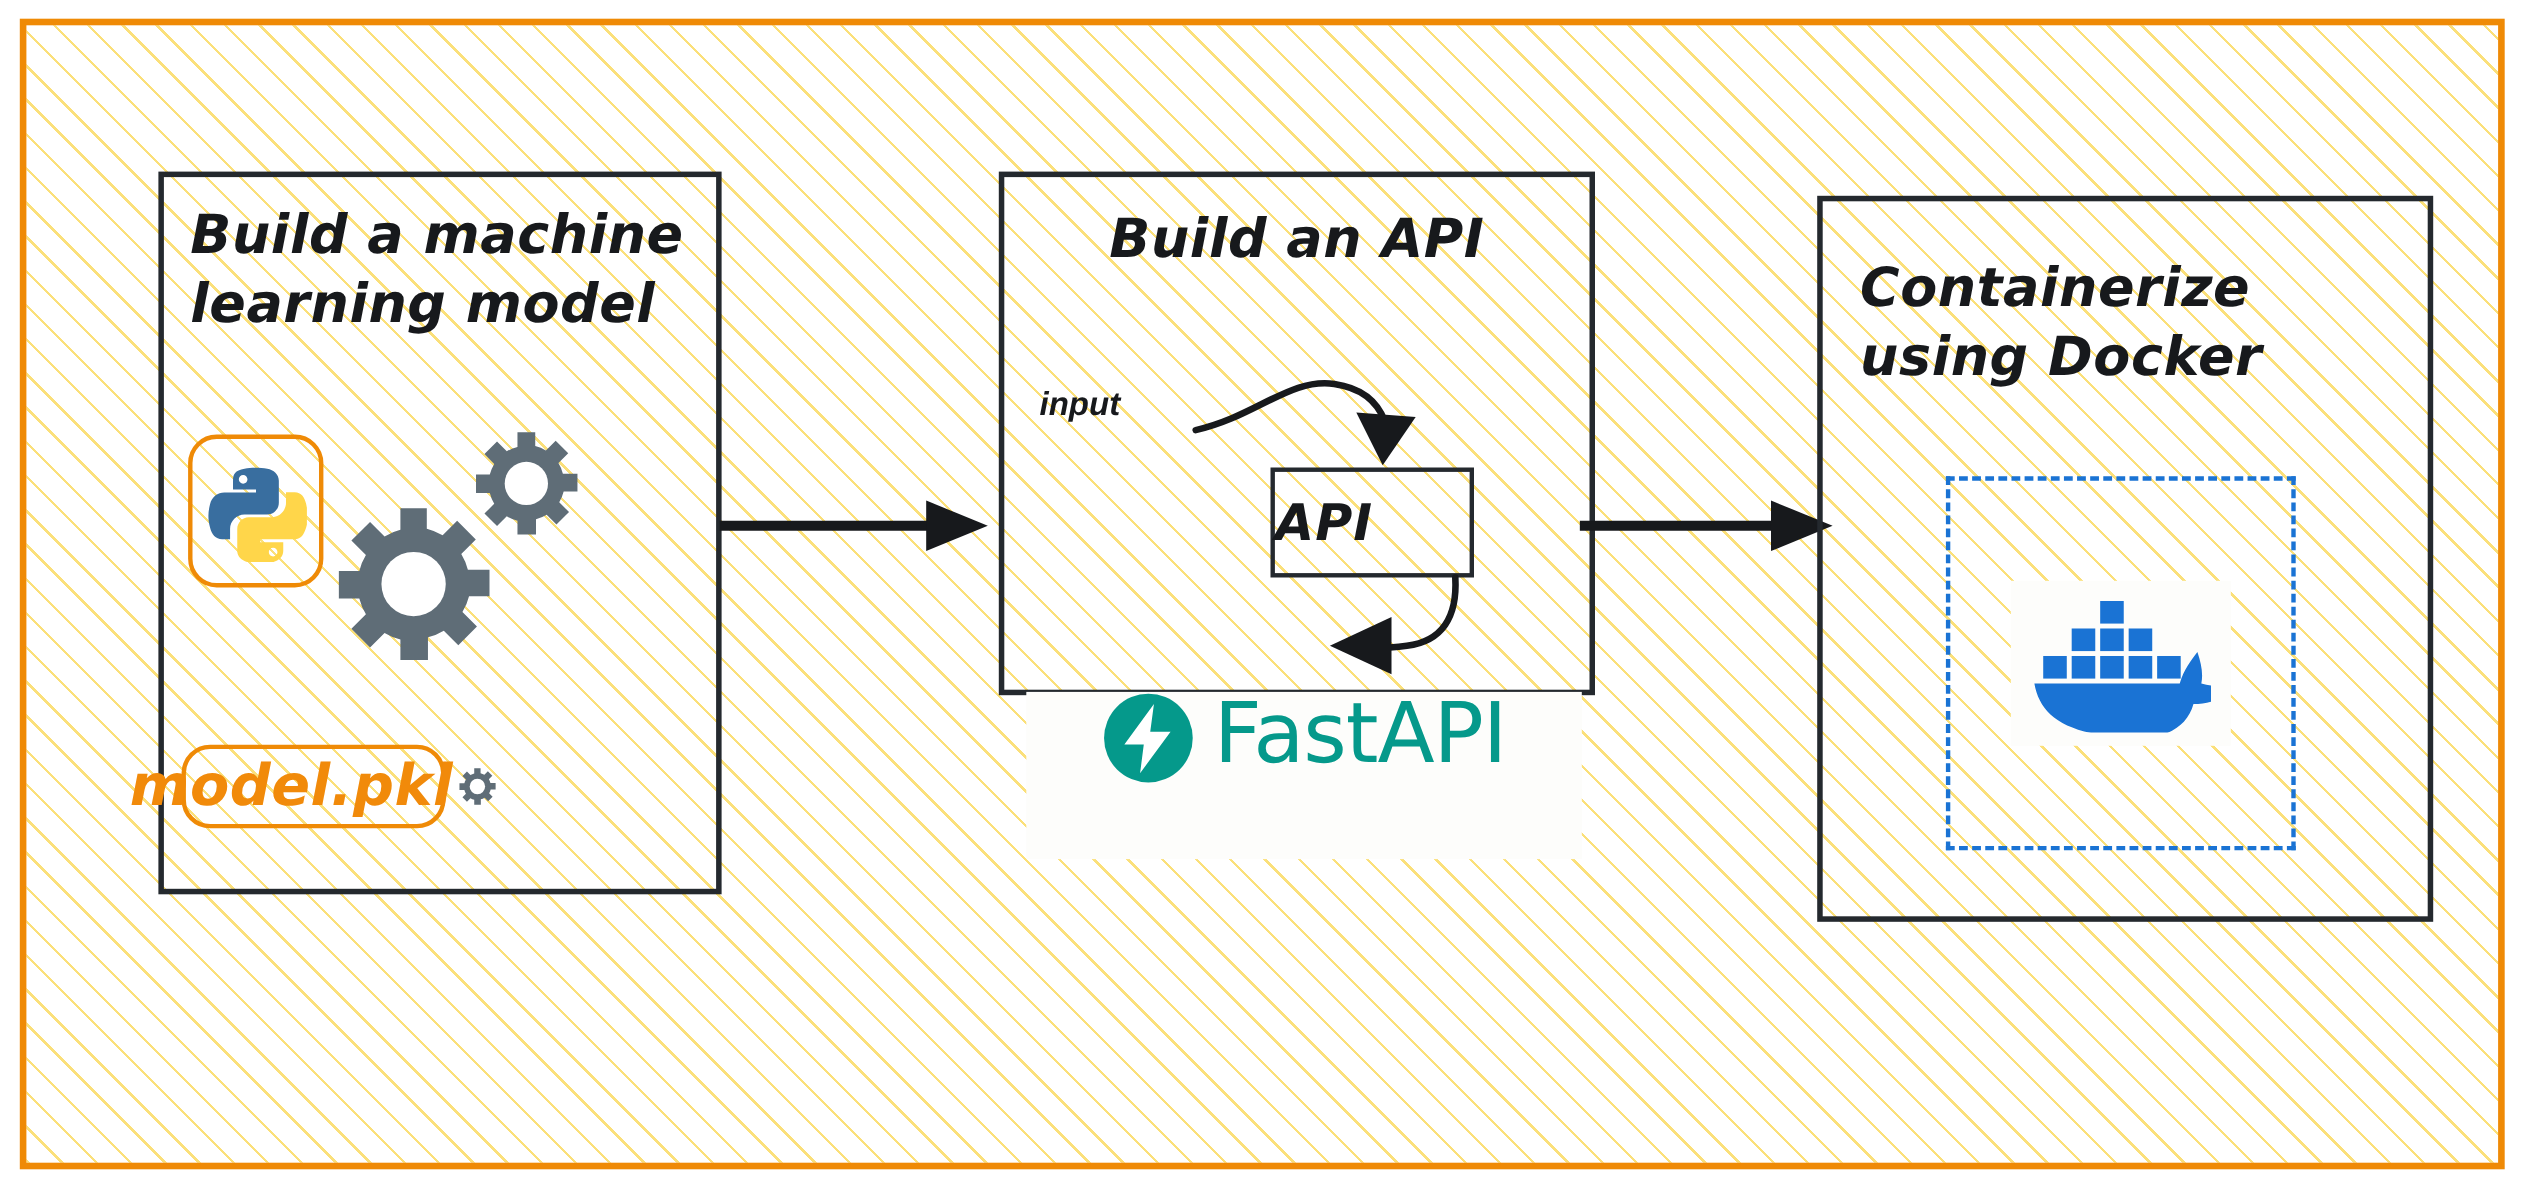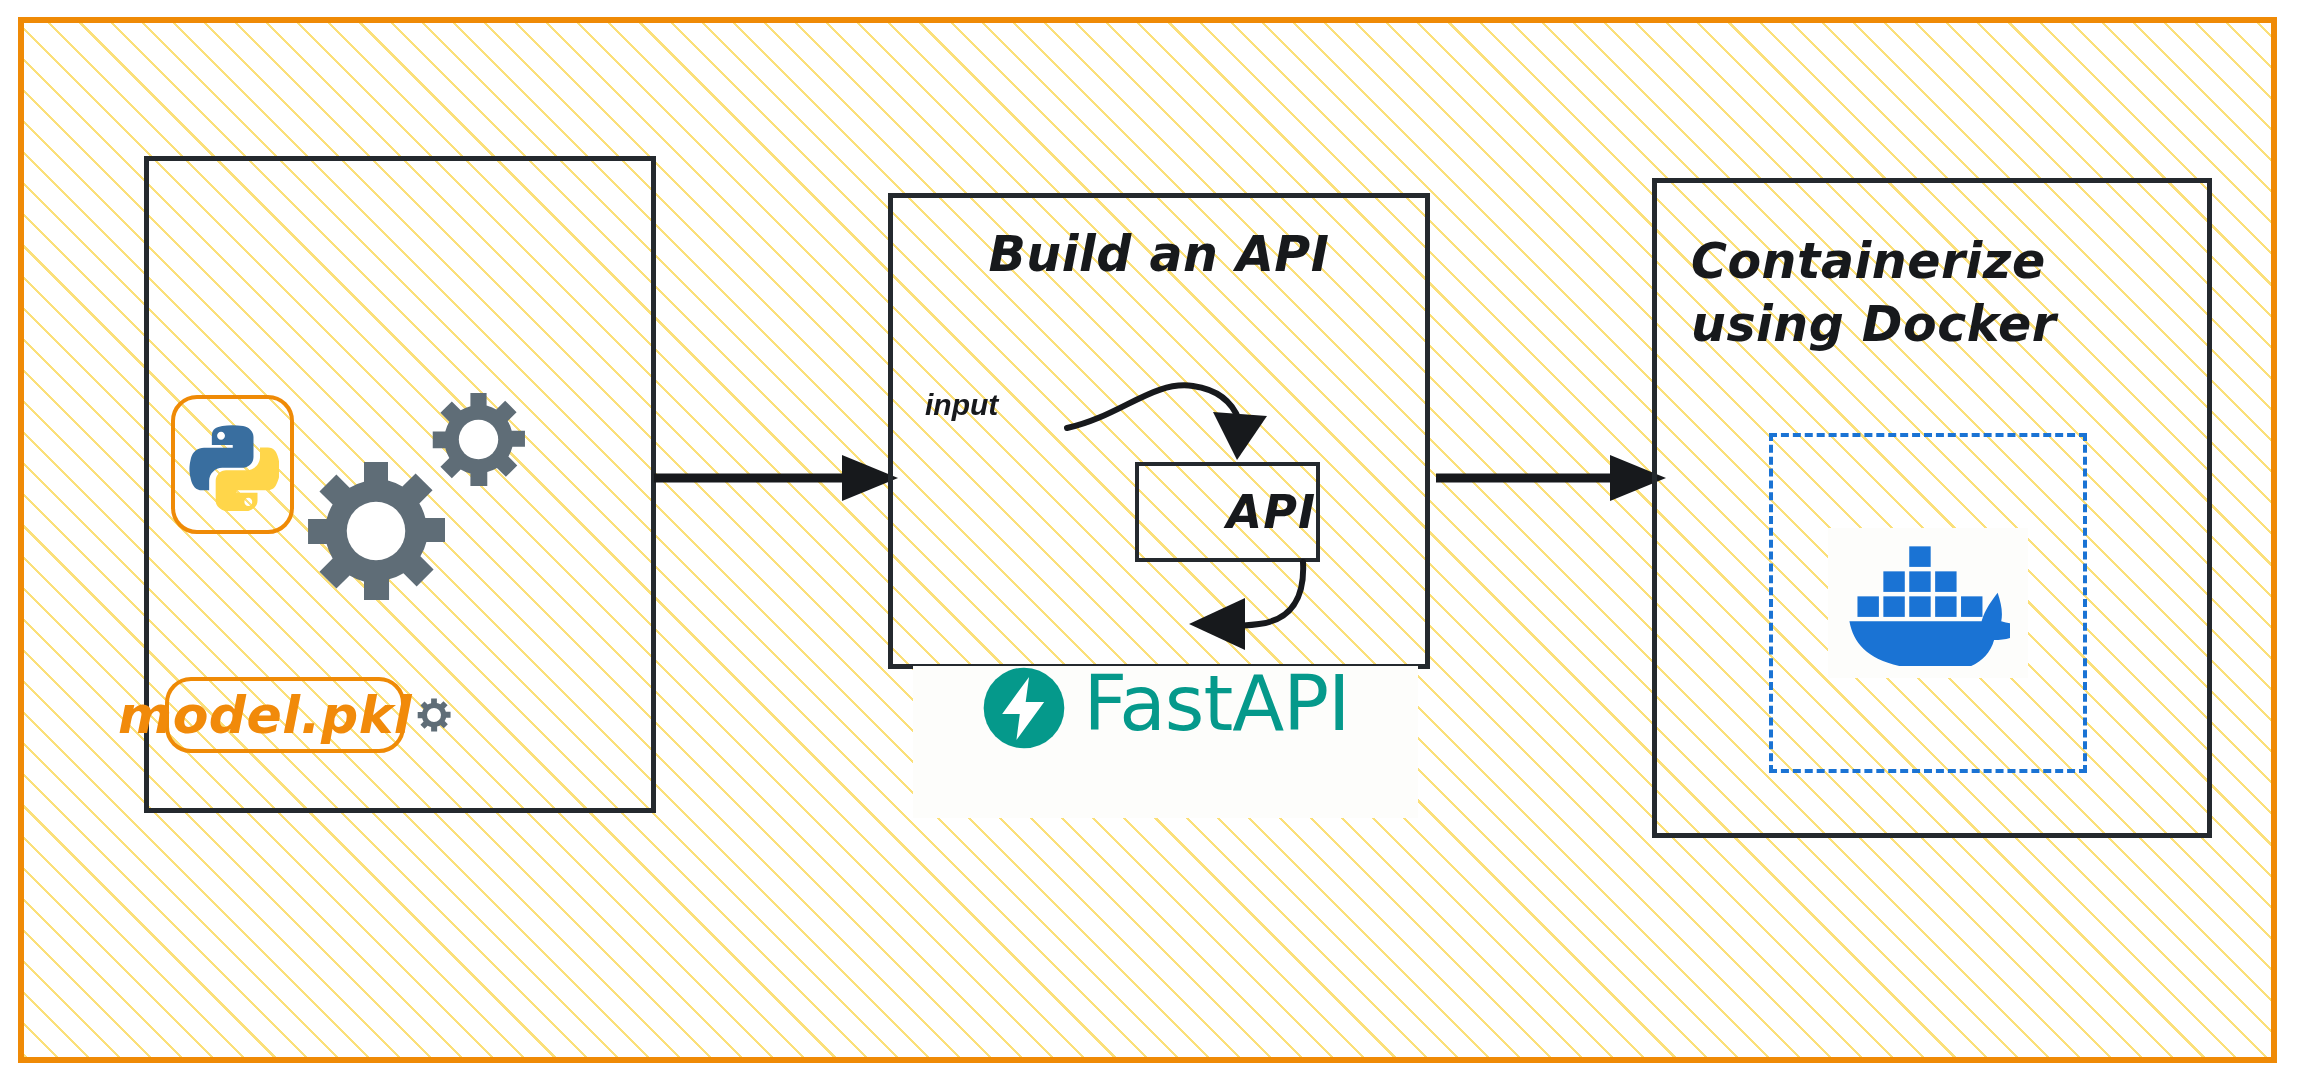--- a/index.html
+++ b/index.html
@@ -96,21 +96,21 @@
     white-space: nowrap;
   }
 
   
   #api-box {
     position: absolute;
     box-sizing: border-box;
     border: 4px solid #24292e;
     display: flex;
     align-items: center;
-    justify-content: flex-end;
+    justify-content: flex-start;
   }
   #api-box-label {
     font-family: "DejaVu Sans", sans-serif;
     font-weight: 600;
     font-style: italic;
     font-size: 46px;
     color: #17191c;
     letter-spacing: 1px;
   }
 
@@ -163,20 +163,22 @@
 </style>
 </head>
 <body>
 
 <div id="canvas">
 
   <div id="outer-frame">
 
     <div class="panel" id="panel-build-model" style="left:120px; top:133px; width:512px; height:657px;">
 
+      <div class="panel-title" style="top:22px; font-size:49px; padding:0 24px; text-align:left;">Build a machine
+learning model</div>
 
       <div id="python-logo-box" style="left:22px; top:234px; width:123px; height:139px;">
         <span>
           <svg width="92" height="92" viewBox="0 0 110 110" aria-hidden="true">
             <path fill="#396e9f" d="M54.2 7.5c-4.3 0-8.4.4-12 1-10.6 1.9-12.5 5.8-12.5 13v9.6h25v3.2H20.3c-7.2 0-13.6 4.4-15.6 12.7-2.3 9.6-2.4 15.6 0 25.5 1.8 7.4 6 12.7 13.2 12.7h8.6V73.7c0-8.2 7.1-15.5 15.6-15.5h24.9c6.9 0 12.5-5.7 12.5-12.7V21.5c0-6.8-5.7-11.9-12.5-13-4.3-.7-8.8-1-12.8-1zM40.7 15.2c2.6 0 4.7 2.1 4.7 4.8s-2.1 4.8-4.7 4.8c-2.6 0-4.7-2.2-4.7-4.8s2.1-4.8 4.7-4.8z"></path>
             <path fill="#ffd64a" d="M87.3 34.3v11.2c0 8.6-7.3 15.8-15.6 15.8H46.8c-6.8 0-12.5 5.8-12.5 12.7v23.8c0 6.8 5.9 10.8 12.5 12.7 7.9 2.3 15.5 2.7 25 0 6.3-1.8 12.5-5.5 12.5-12.7v-9.5h-25v-3.2h37.4c7.3 0 10-5.1 12.5-12.7 2.6-7.9 2.5-15.4 0-25.5-1.8-7.2-5.2-12.7-12.5-12.7h-9.4zM73.3 94.3c2.6 0 4.7 2.2 4.7 4.8s-2.1 4.8-4.7 4.8c-2.6 0-4.7-2.1-4.7-4.8s2.1-4.8 4.7-4.8z"></path>
           </svg>
         </span>
       </div>
 
@@ -205,21 +207,21 @@
       </div>
     </div>
 
     <div class="arrow-connector" style="left:630px; top:425px; width:250px;">
       <svg width="250" height="60" viewBox="0 0 250 60" aria-hidden="true">
         <line x1="0" y1="30" x2="200" y2="30" stroke="#17191c" stroke-width="9"></line>
         <polygon points="188,7 244,30 188,53" fill="#17191c"></polygon>
       </svg>
     </div>
 
-    <div class="panel" id="panel-build-api" style="left:864px; top:133px; width:542px; height:476px;margin-top:37px;">
+    <div class="panel" id="panel-build-api" style="left:884px; top:133px; width:542px; height:476px;">
 
       <div class="panel-title" style="top:26px; font-size:49px;">Build an API</div>
 
       <span class="flow-label" style="left:32px; top:190px;">input</span>
 
       <span style="position:absolute; left:168px; top:148px;">
         <svg width="230" height="130" viewBox="0 0 230 130" aria-hidden="true">
           <path d="M6 82 C 60 70, 92 34, 132 40 C 160 44, 172 58, 178 74" fill="none" stroke="#17191c" stroke-width="6" stroke-linecap="round"></path>
           <polygon points="152,66 206,70 176,114" fill="#17191c"></polygon>
         </svg>

